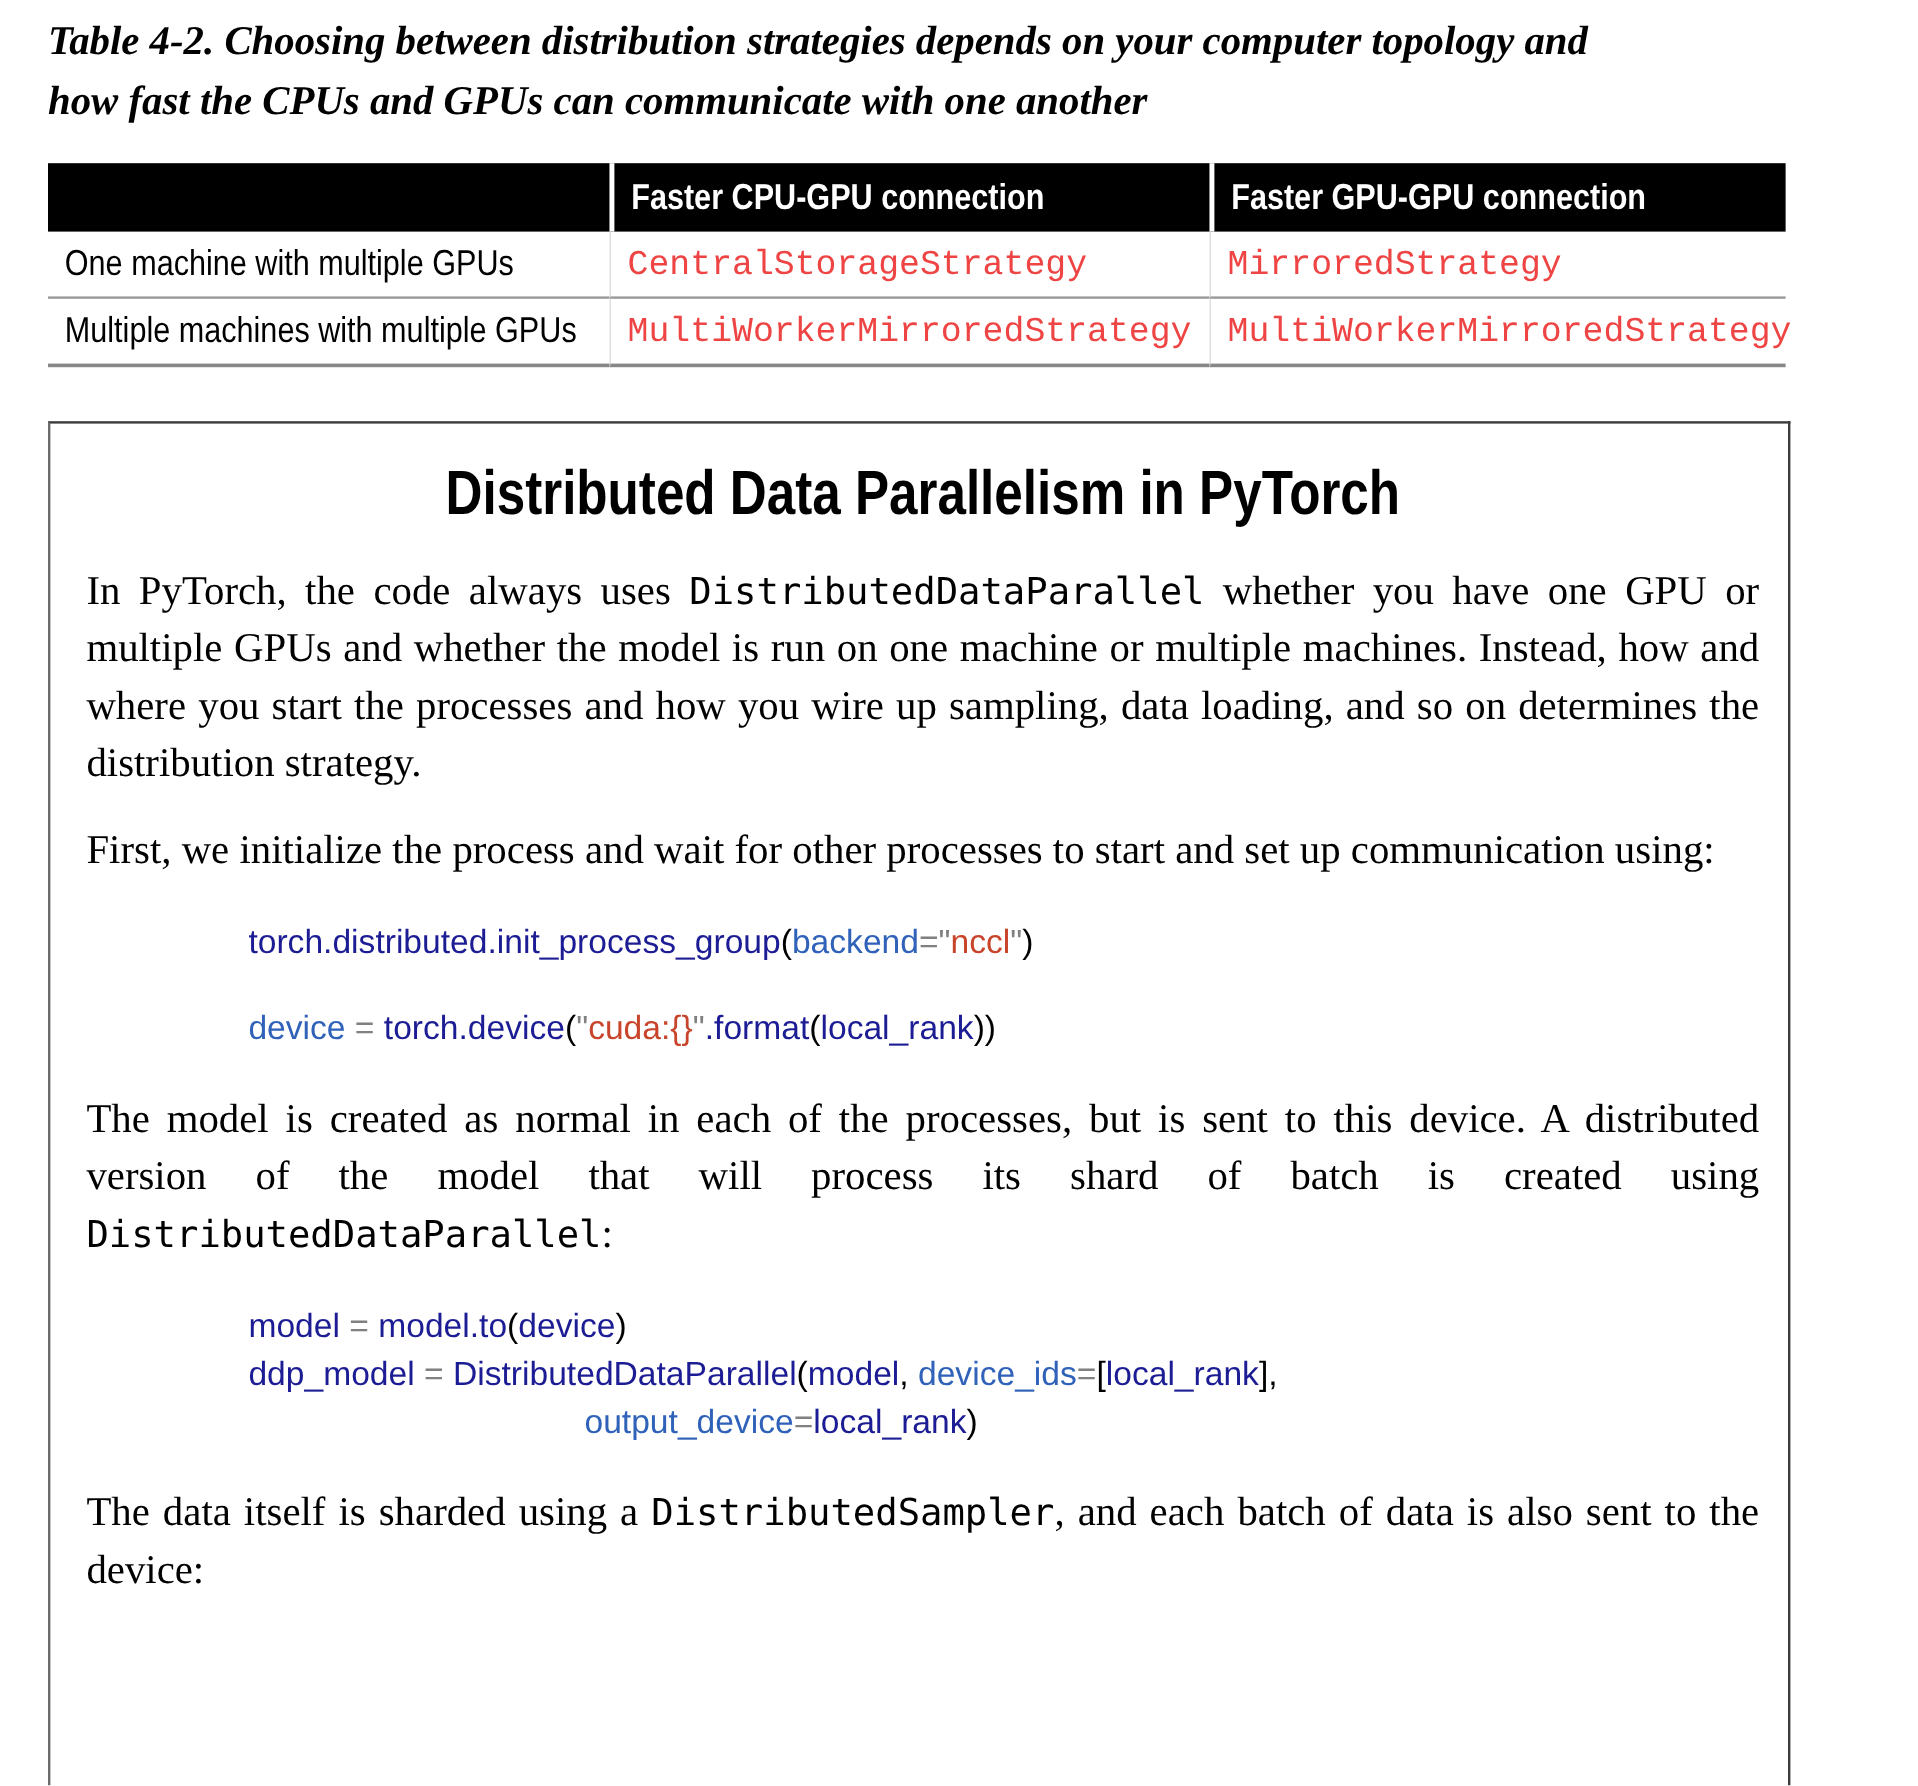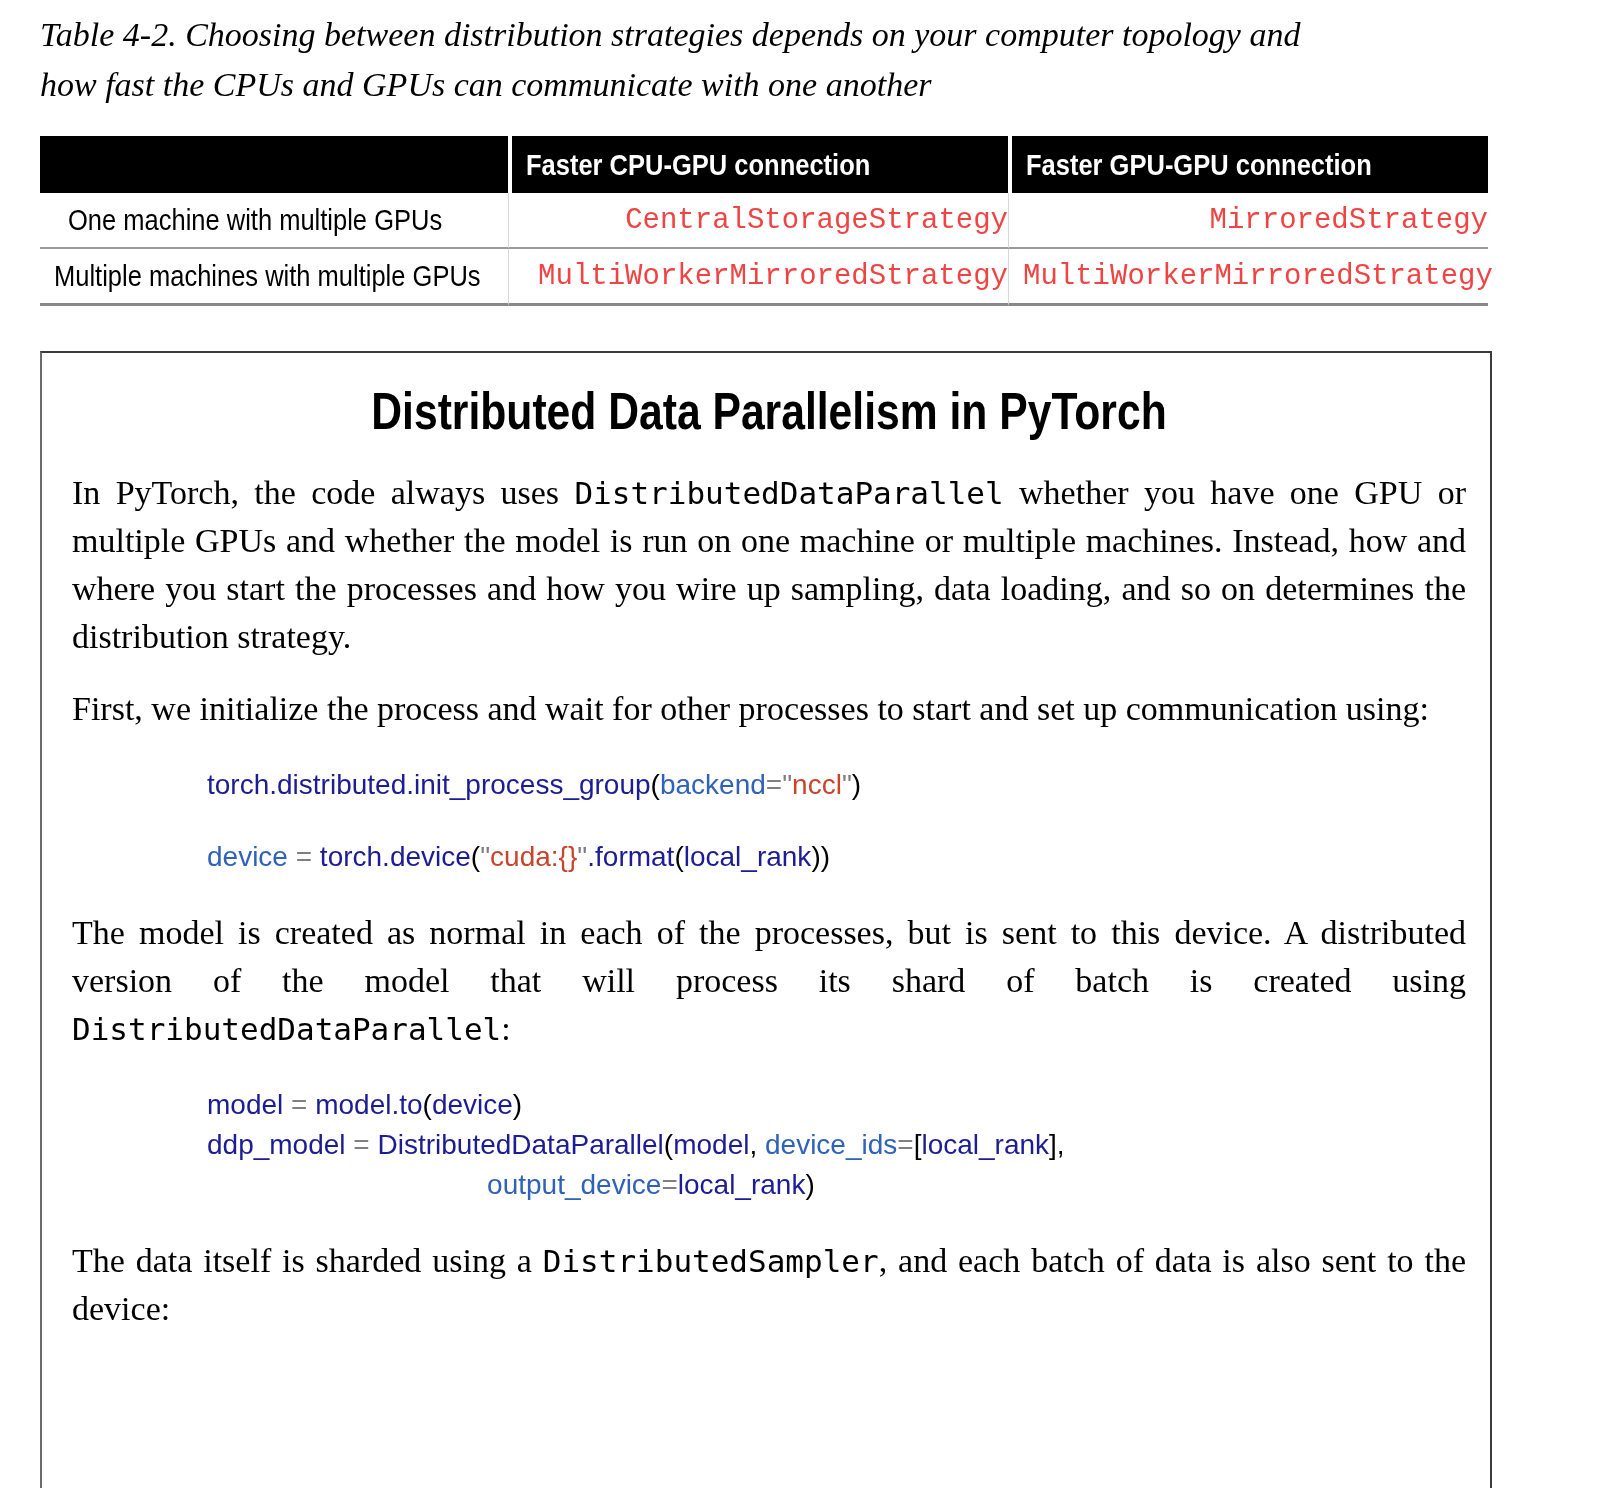--- a/index.html
+++ b/index.html
@@ -22,20 +22,21 @@
   }
 
   
   .caption {
     margin: 10px 0 26px 0;
     font-family: "Liberation Serif", serif;
     font-style: italic;
     font-size: 34px;
     line-height: 50px;
     color: #000;
+    font-weight: bold;
   }
   .cap-line { display: block; }
 
   
   table.strategy {
     border-collapse: separate;
     border-spacing: 0;
     width: 1448px;
     table-layout: fixed;
   }
@@ -52,21 +53,20 @@
     font-family: "Liberation Sans", sans-serif;
     font-weight: bold;
     font-size: 30px;
   }
   table.strategy th + th { border-left: 4px solid #ffffff; }
   table.strategy td {
     height: 54px;
     vertical-align: middle;
     padding: 0 0 0 14px;
     border-bottom: 2px solid #9a9a9a;
-    text-align: right;
   }
   table.strategy tr:last-child td { border-bottom: 3px solid #888888; }
   table.strategy td + td { border-left: 1px solid #d8d8d8; }
   td.rowlabel {
     font-family: "Liberation Sans", sans-serif;
     font-size: 30px;
     color: #000;
   }
   td.monocell {
     font-family: Liberation Mono, monospace;

